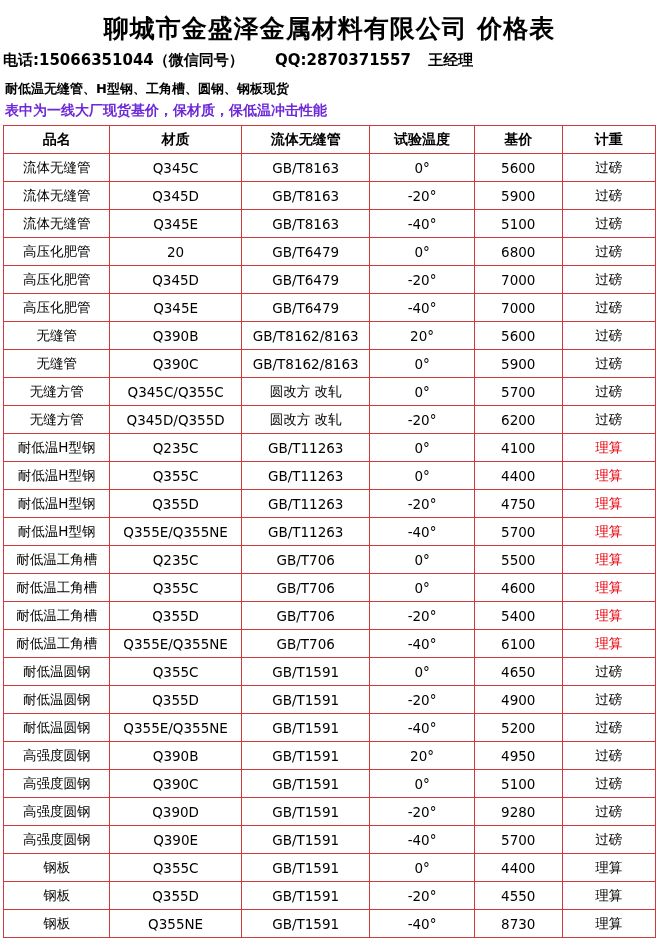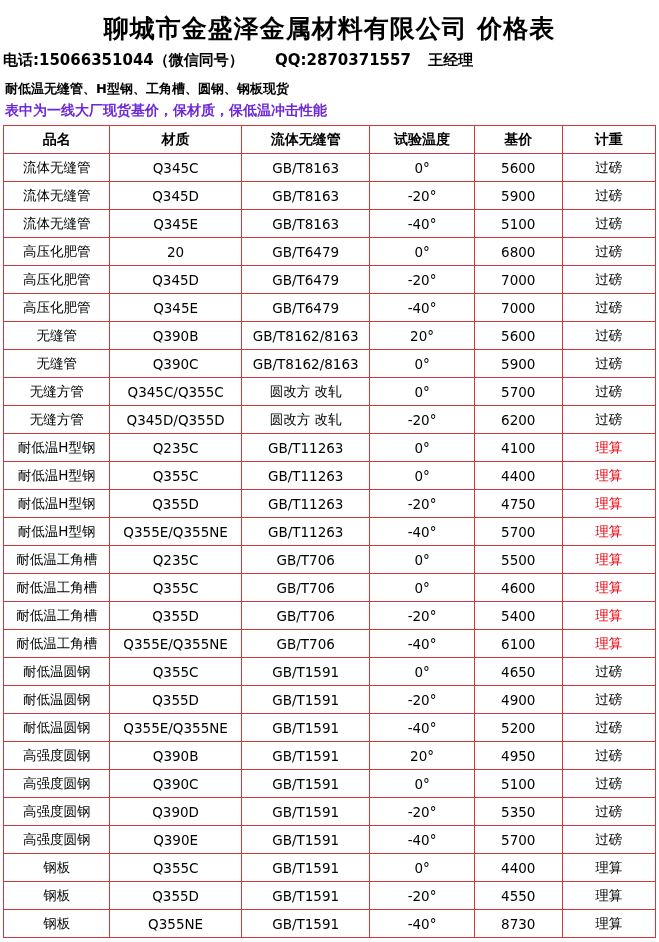--- a/index.html
+++ b/index.html
@@ -320,21 +320,21 @@
           <td>GB/T1591</td>
           <td>0°</td>
           <td>5100</td>
           <td>过磅</td>
         </tr>
         <tr>
           <td>高强度圆钢</td>
           <td>Q390D</td>
           <td>GB/T1591</td>
           <td>-20°</td>
-          <td>5350</td>
+          <td>9280</td>
           <td>过磅</td>
         </tr>
         <tr>
           <td>高强度圆钢</td>
           <td>Q390E</td>
           <td>GB/T1591</td>
           <td>-40°</td>
           <td>5700</td>
           <td>过磅</td>
         </tr>

